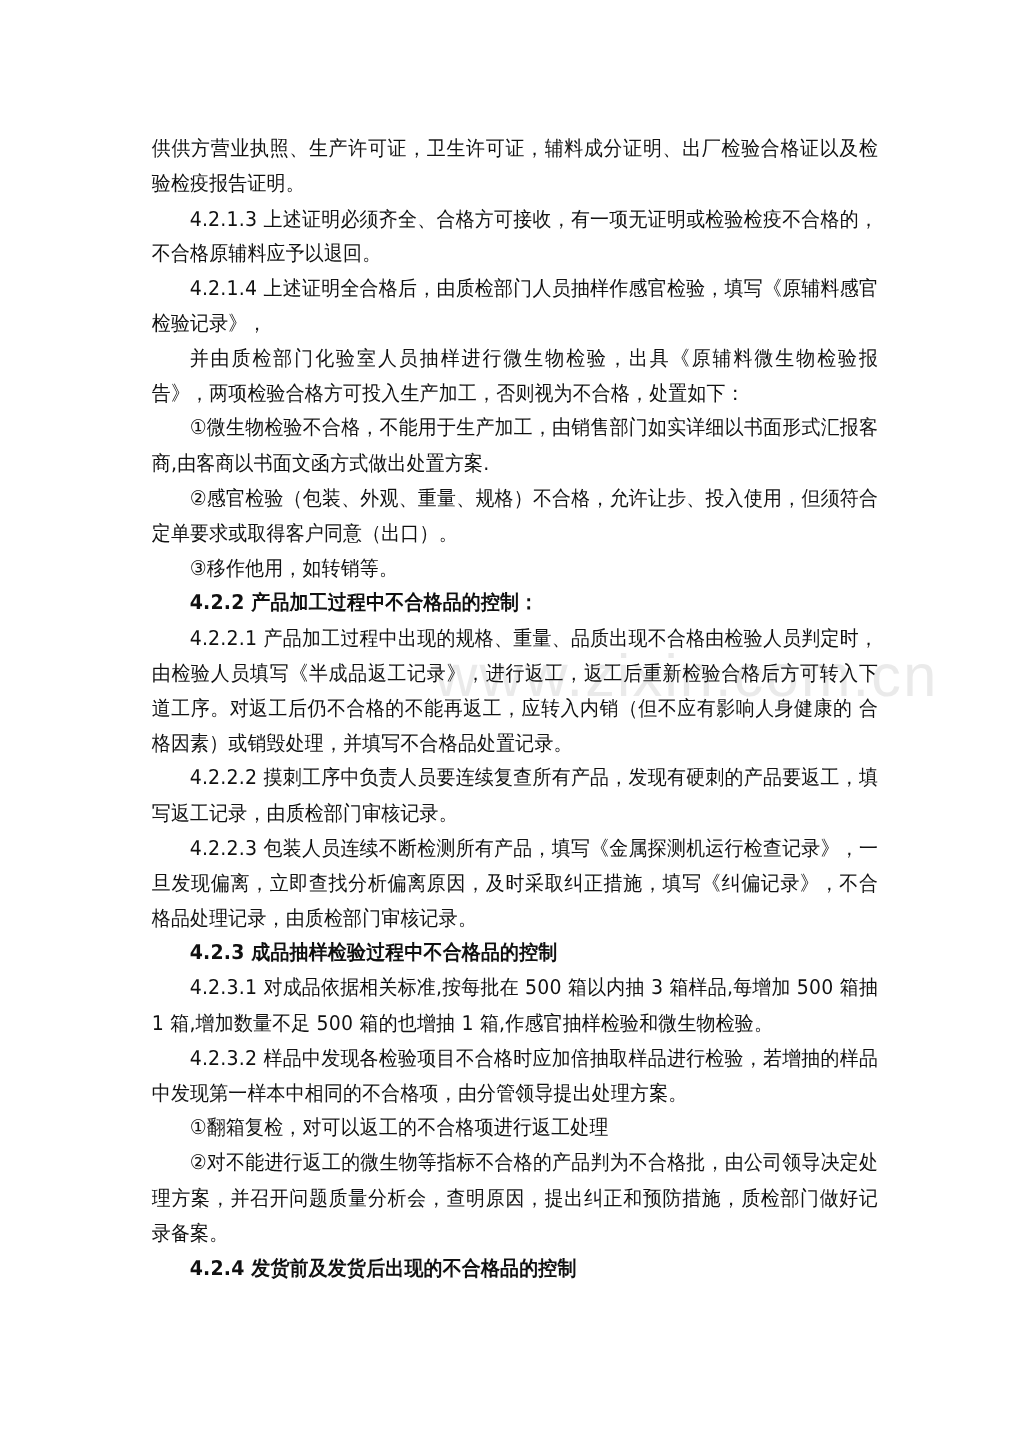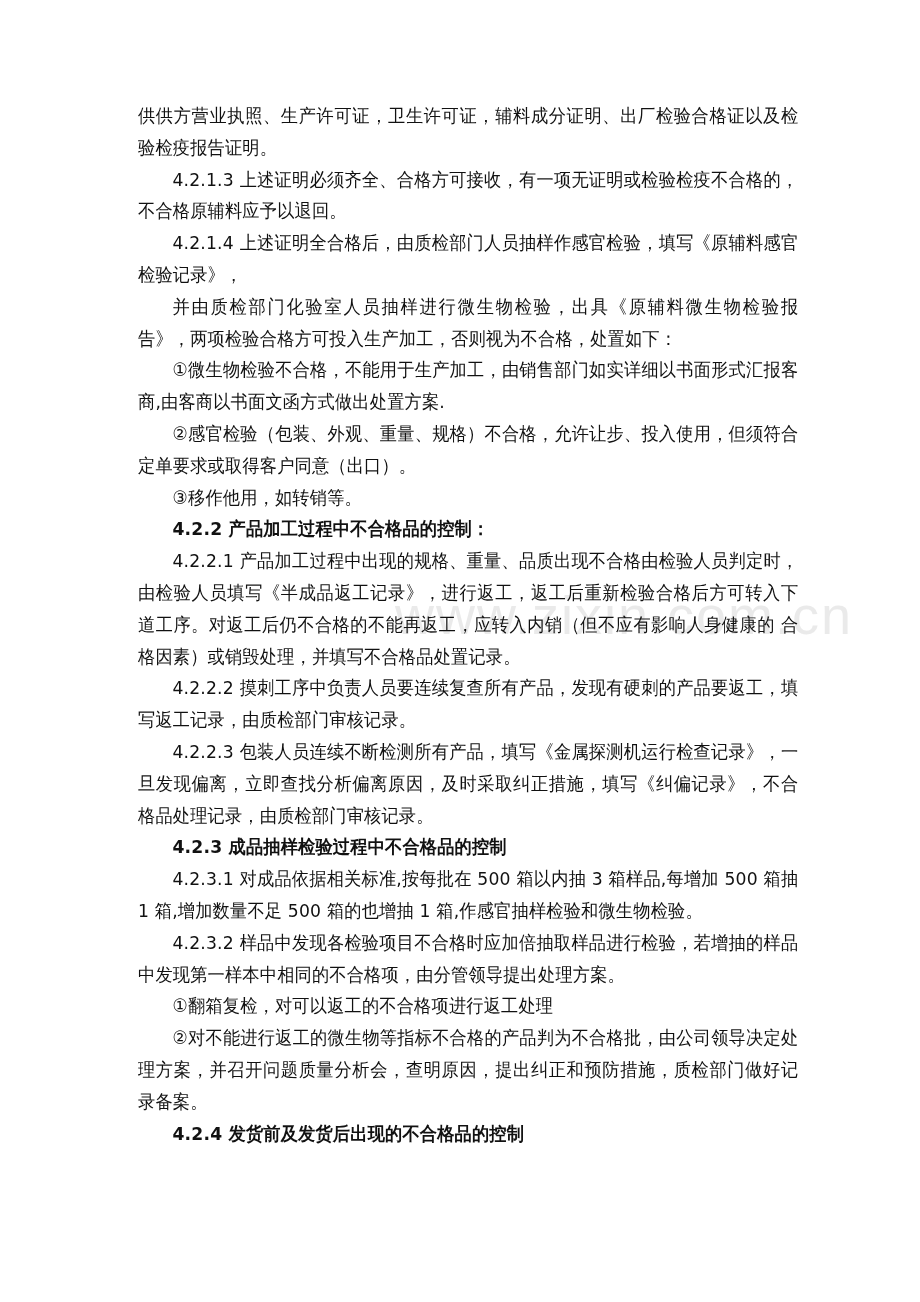--- a/index.html
+++ b/index.html
@@ -11,21 +11,21 @@
       width: 920px;
       height: 1302px;
       position: relative;
       overflow: hidden;
       font-family: "DejaVu Sans", "Liberation Sans", sans-serif;
       color: #111111;
     }
     .page {
       position: absolute;
       left: 138px;
-      top: 100px;
+      top: 120px;
       width: 660px;
     }
     .para {
       font-size: 18.5px;
       line-height: 31.8px;
       margin: 0;
       letter-spacing: 0.2px;
       text-align: justify;
       transform: scaleX(0.93);
       transform-origin: left top;

